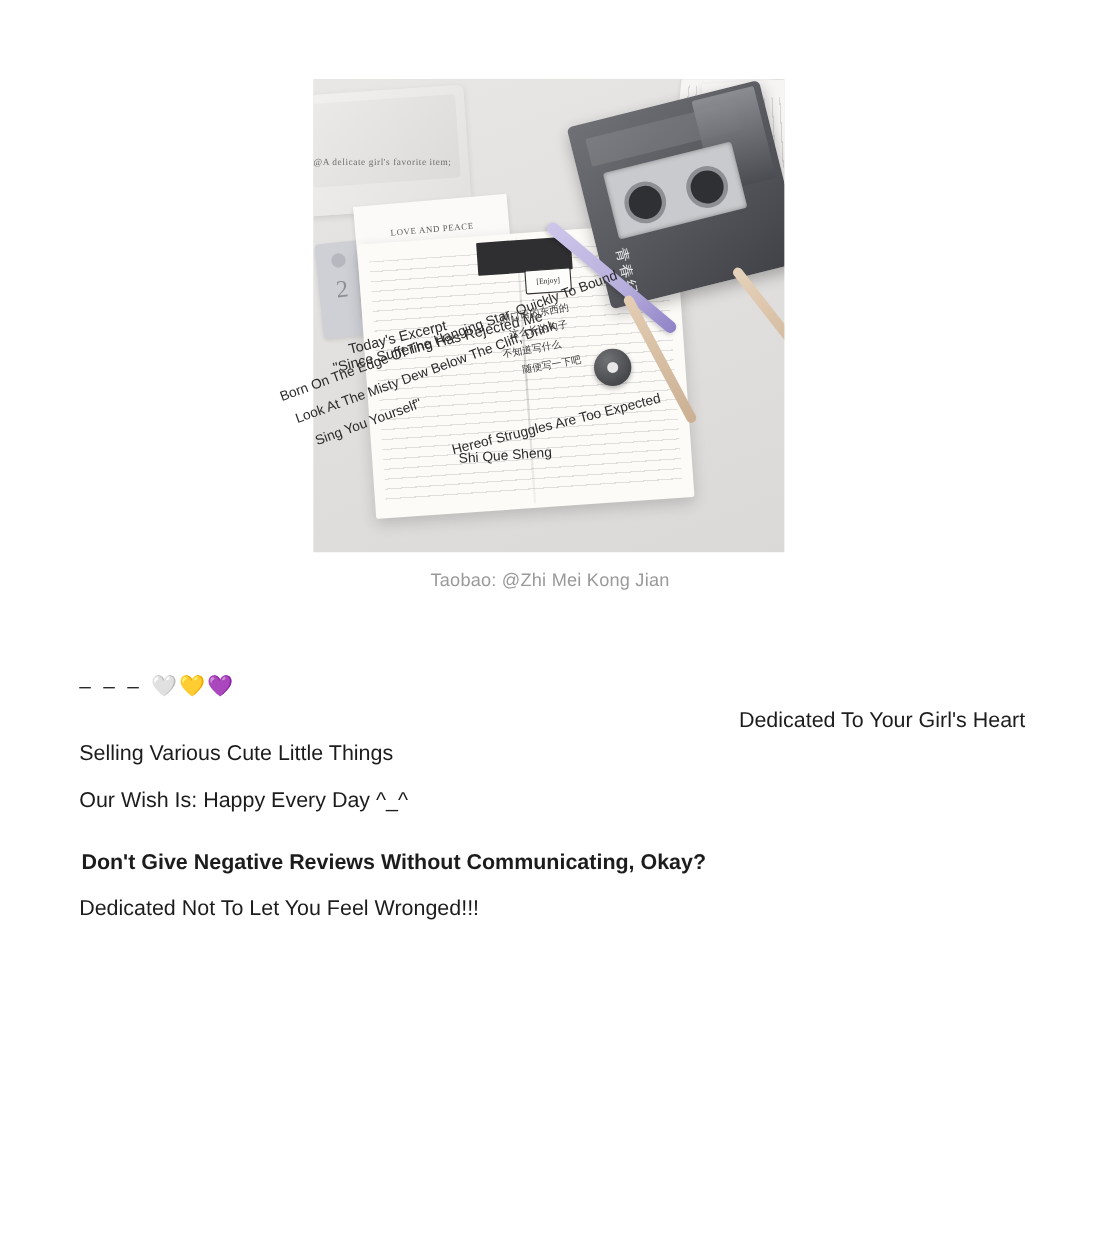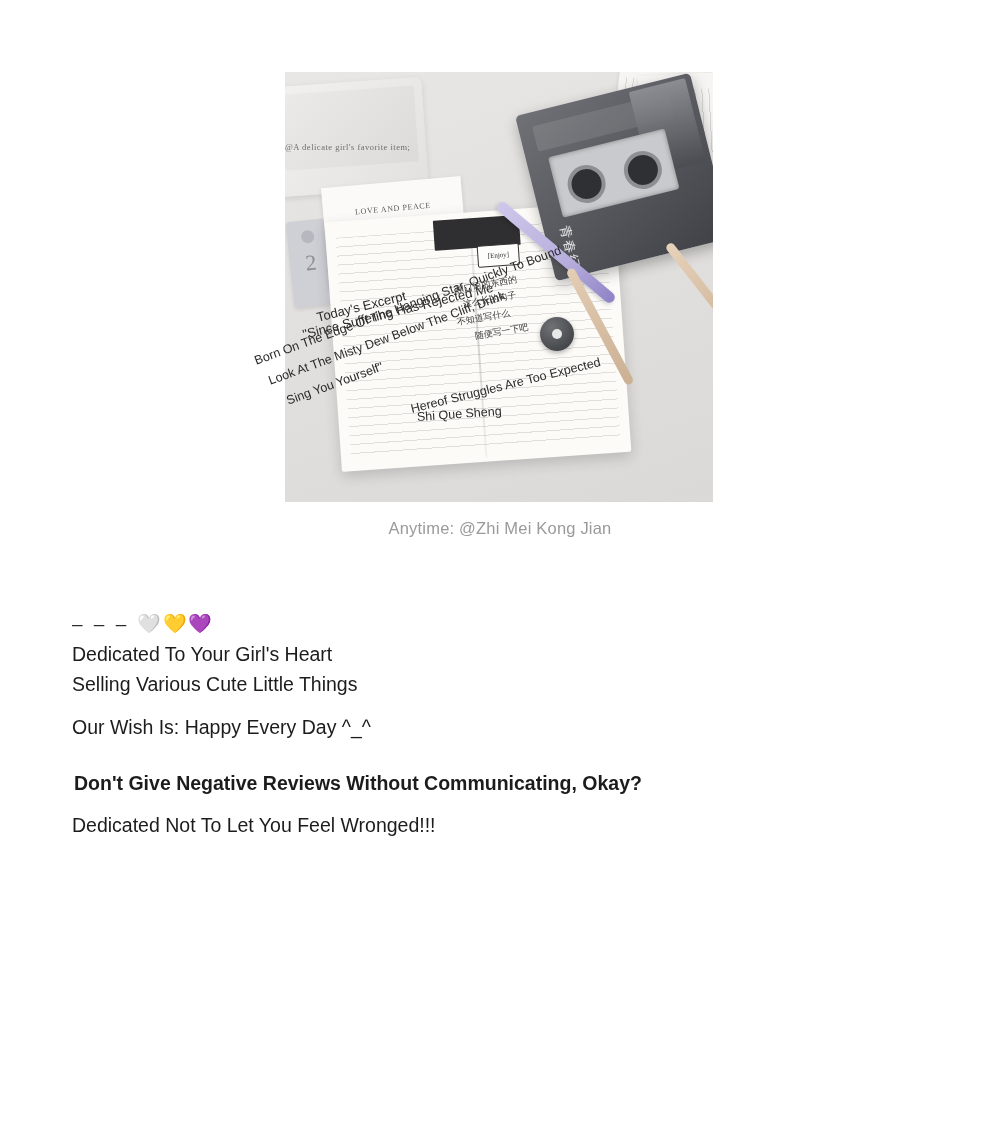--- a/index.html
+++ b/index.html
@@ -325,21 +325,21 @@
     color: #2a2a2a;
     margin-bottom: 6px;
   }
   .hearts { font-size: 19px; letter-spacing: 2px; }
   .ln {
     font-size: 19.5px;
     line-height: 1.35;
     margin: 0 0 16px 0;
     color: #1c1c1c;
   }
-  .ln.tight { margin-bottom: 4px; }
+  .ln.tight { margin-bottom: 4px; text-align: right; }
   .ln.ind1 { padding-left: 2px; font-weight: bold; }
   .gap { height: 14px; }
 </style>
 </head>
 <body>
 
 <div class="photo-wrap">
   <div class="photo">
     <div class="laptop"></div>
 
@@ -392,21 +392,21 @@
   <div class="hw l4">Look At The Misty Dew Below The Cliff, Drink</div>
   <div class="hw l5">Sing You Yourself"</div>
   <div class="hw l6">Hereof Struggles Are Too Expected</div>
   <div class="hw sig">Shi Que Sheng</div>
   <div class="hw cn1">和口语的东西的</div>
   <div class="hw cn2">这么长的句子</div>
   <div class="hw cn3">不知道写什么</div>
   <div class="hw cn4">随便写一下吧</div>
 </div>
 
-<div class="caption">Anytime: @Zhi Mei Kong Jian</div>
+<div class="caption">Taobao: @Zhi Mei Kong Jian</div>
 
 <div class="body-text">
   <div class="dash-line">
     <span>– – –</span>
     <span class="hearts">🤍💛💜</span>
   </div>
 
   <p class="ln tight">Dedicated To Your Girl's Heart</p>
   <p class="ln">Selling Various Cute Little Things</p>
   <p class="ln">Our Wish Is: Happy Every Day ^_^</p>

